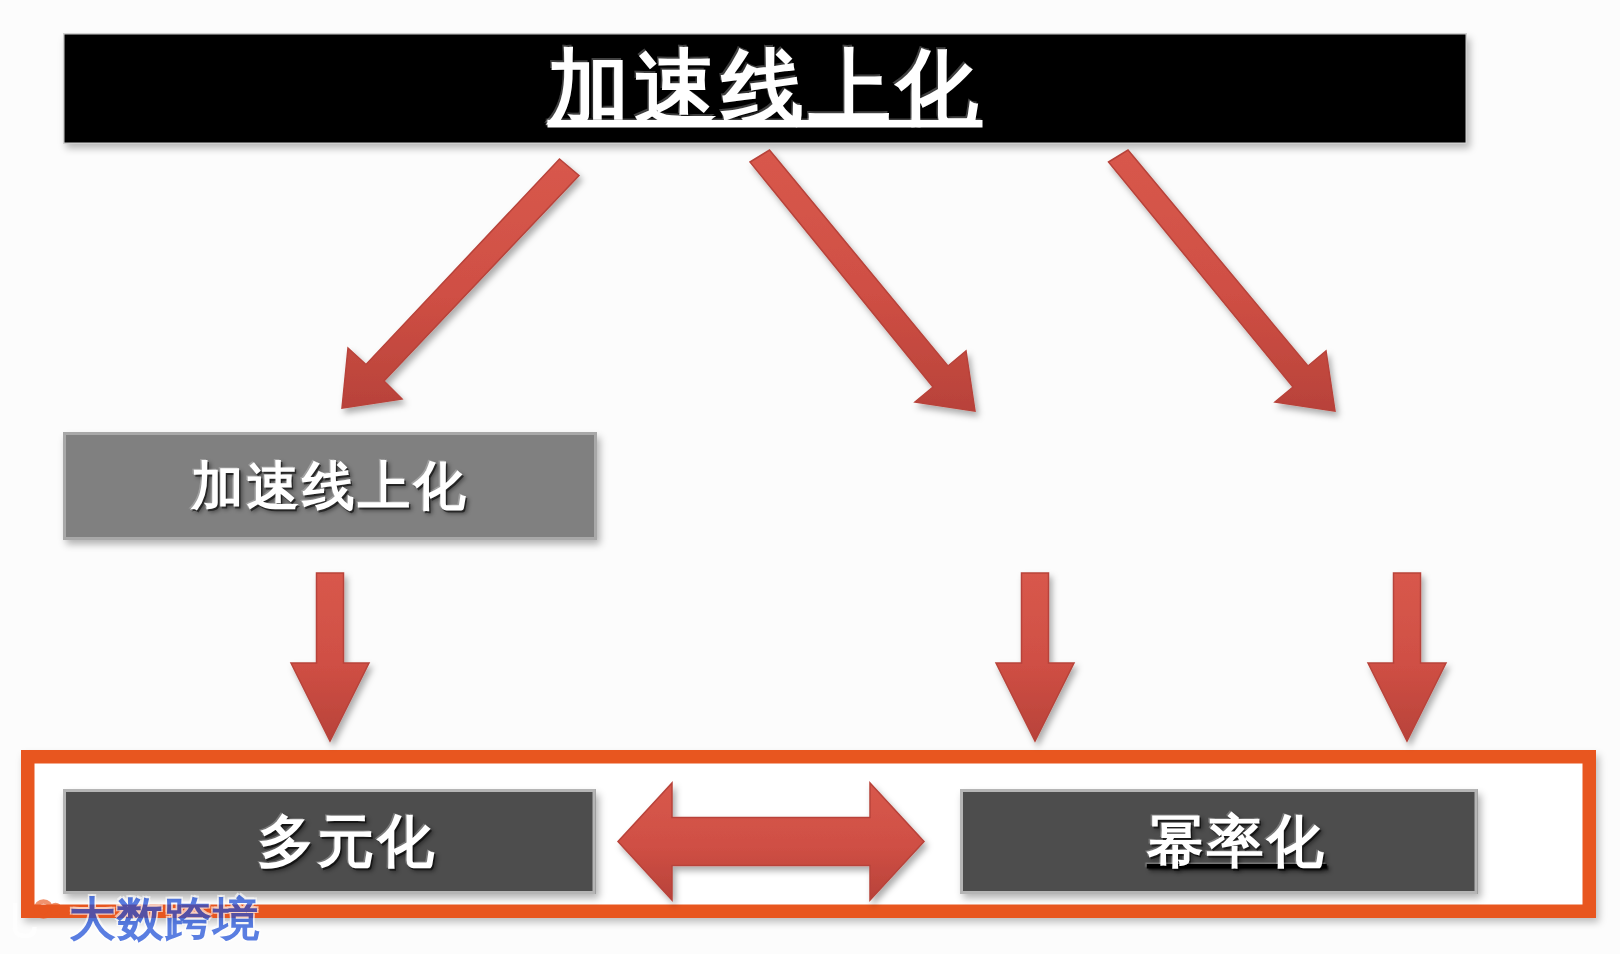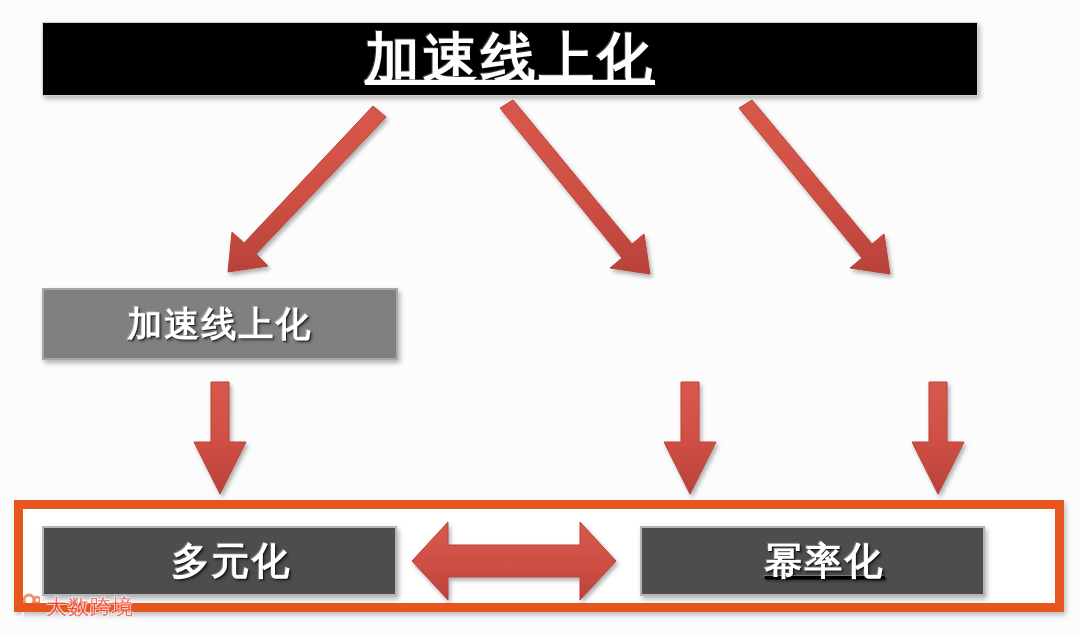--- a/index.html
+++ b/index.html
@@ -125,23 +125,23 @@
     align-items: center;
     gap: 6px;
     opacity: .72;
   }
   #watermark .wm-logo {
     width: 34px;
     height: 30px;
     position: relative;
   }
   #watermark .wm-text {
-    font-size: 21px;
-    font-weight: normal;
-    color: #ef4444;
+    font-size: 31px;
+    font-weight: bold;
+    color: #1d4ed8;
     letter-spacing: 1px;
     text-shadow:
       1px 1px 0 rgba(255,255,255,.85),
      -1px -1px 0 rgba(255,255,255,.85),
       1px -1px 0 rgba(255,255,255,.85),
      -1px 1px 0 rgba(255,255,255,.85);
     white-space: nowrap;
   }
 </style>
 </head>

